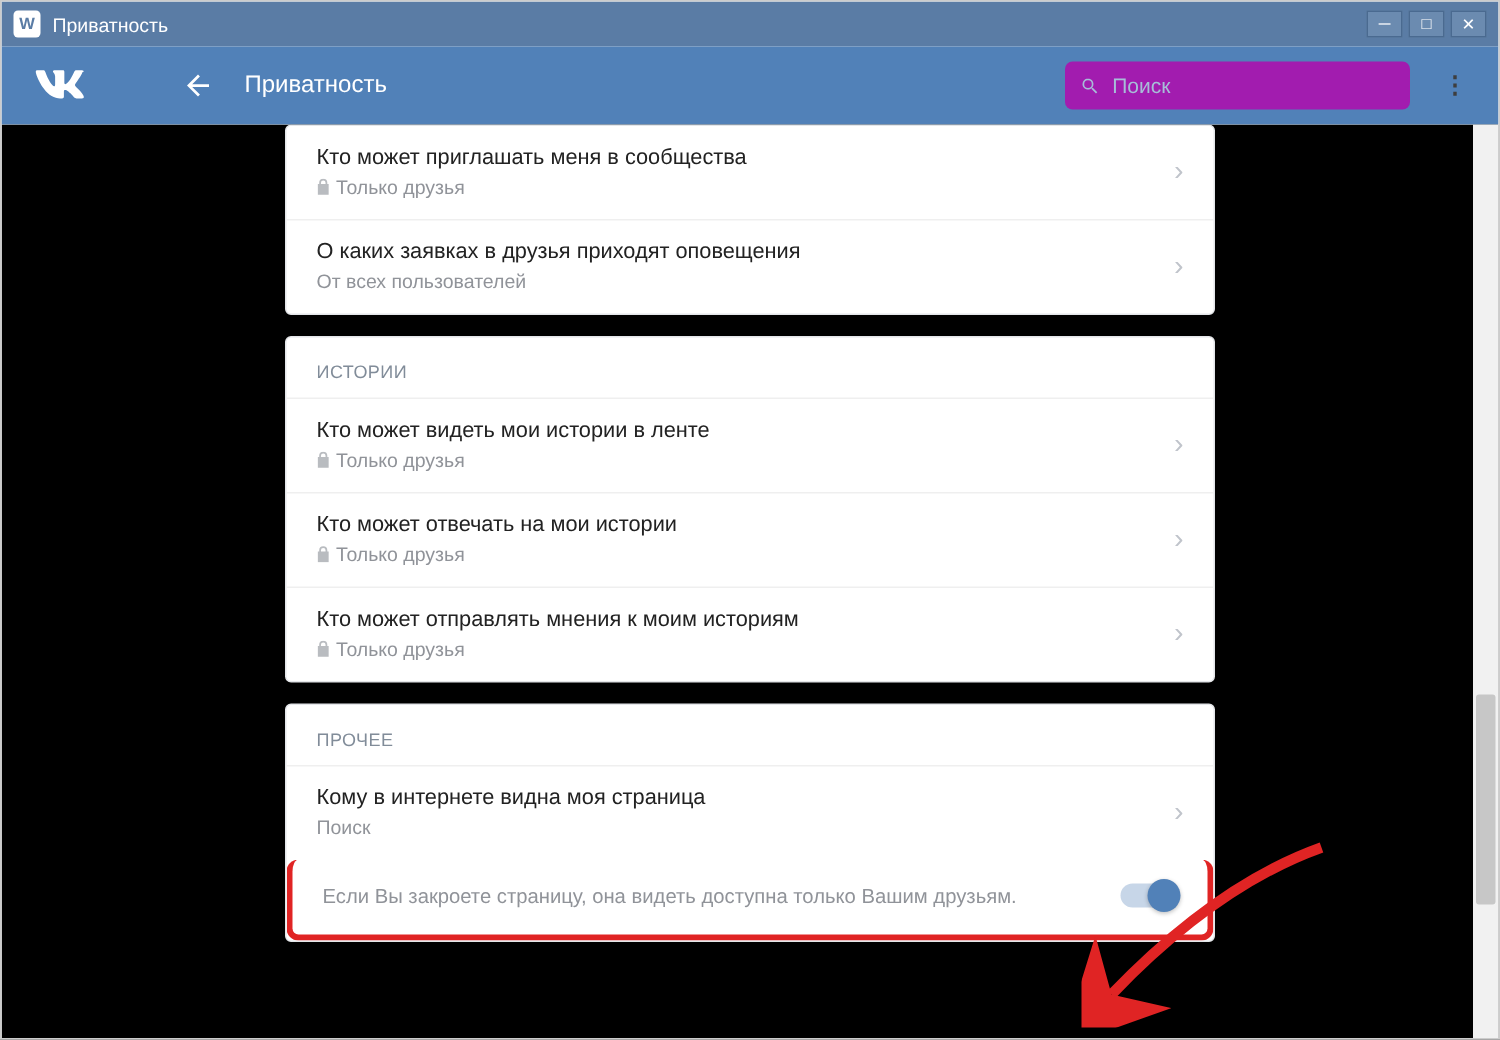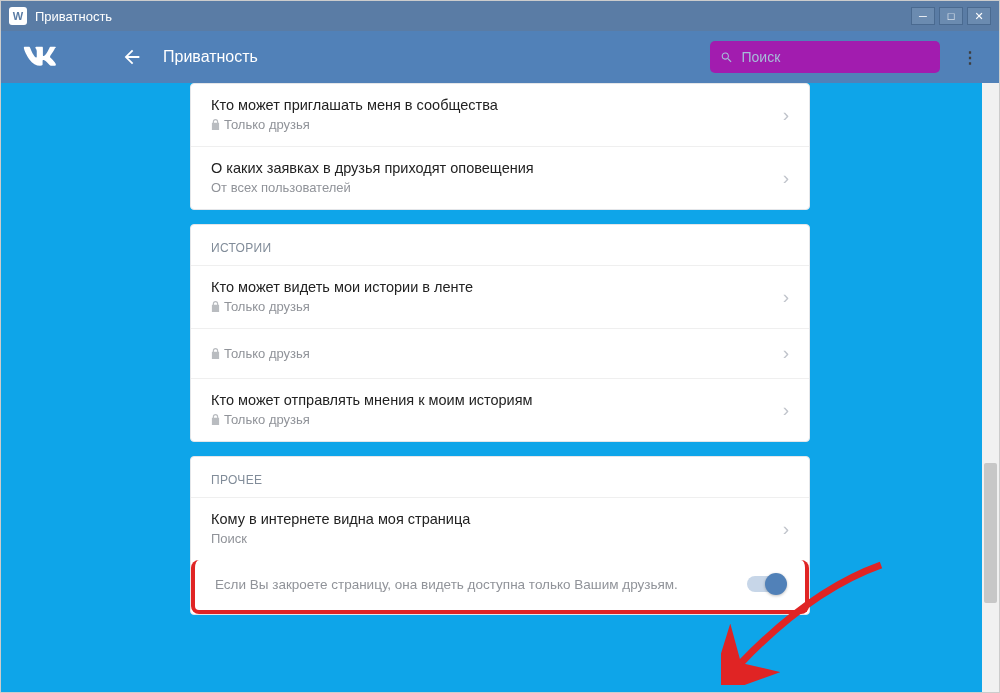--- a/index.html
+++ b/index.html
@@ -19,21 +19,21 @@
   .logo svg { fill: #fff; }
   .back-btn { color: #fff; font-size: 18px; margin-right: 20px; cursor: pointer; display: flex; align-items: center; }
   .page-title { color: #fff; font-size: 16px; font-weight: 500; flex: 1; }
   .search { width: 230px; height: 32px; background: #a21caf; border-radius: 5px; display: flex; align-items: center; padding: 0 10px; color: #a7bdd8; gap: 8px; }
   .search svg { fill: #a7bdd8; width: 15px; height: 15px; }
   .search input { background: transparent; border: none; outline: none; color: #fff; font-size: 14px; width: 100%; }
   .search input::placeholder { color: #a7bdd8; }
   .dots { margin-left: 22px; color: #3e3e3e; font-size: 16px; font-weight: bold; letter-spacing: 1px; cursor:pointer; }
 
   
-  .content { flex: 1; background: #0ea5e9; overflow-y: auto; position: relative; }
+  .content { flex: 1; background: #000000; overflow-y: auto; position: relative; }
   .scroll-area { width: 620px; margin: 0 auto; padding-bottom: 30px; }
   .group { background: #fff; border: 1px solid #e4e6e9; border-radius: 4px; margin-bottom: 14px; }
   .group-header { padding: 16px 20px 10px; font-size: 12px; font-weight: 400; color: #818c99; letter-spacing: 0.3px; }
   .row { display: flex; align-items: center; padding: 13px 20px 14px; border-top: 1px solid #efefef; cursor: pointer; position: relative; }
   .row:first-of-type { border-top: none; }
   .row.with-header { border-top: 1px solid #efefef; }
   .row-text { flex: 1; }
   .row-title { color: #222; font-size: 14.5px; margin-bottom: 4px; }
   .row-value { color: #909399; font-size: 13px; display: flex; align-items: center; gap: 4px; }
   .lock-icon { width: 9px; height: 11px; fill: #b9bcc0; }
@@ -131,20 +131,21 @@
                 <svg class="lock-icon" viewBox="0 0 10 12">
                     <path d="M8 4V3a3 3 0 0 0-6 0v1H1v8h8V4H8zM3.3 3a1.7 1.7 0 1 1 3.4 0v1H3.3V3z"></path>
                   </svg>
                 <span>Только друзья</span>
               </div>
             </div>
             <div class="chevron">›</div>
           </div>
           <div class="row">
             <div class="row-text">
+              <div class="row-title">Кто может отвечать на мои истории</div>
               <div class="row-value">
                 <svg class="lock-icon" viewBox="0 0 10 12">
                     <path d="M8 4V3a3 3 0 0 0-6 0v1H1v8h8V4H8zM3.3 3a1.7 1.7 0 1 1 3.4 0v1H3.3V3z"></path>
                   </svg>
                 <span>Только друзья</span>
               </div>
             </div>
             <div class="chevron">›</div>
           </div>
           <div class="row">

